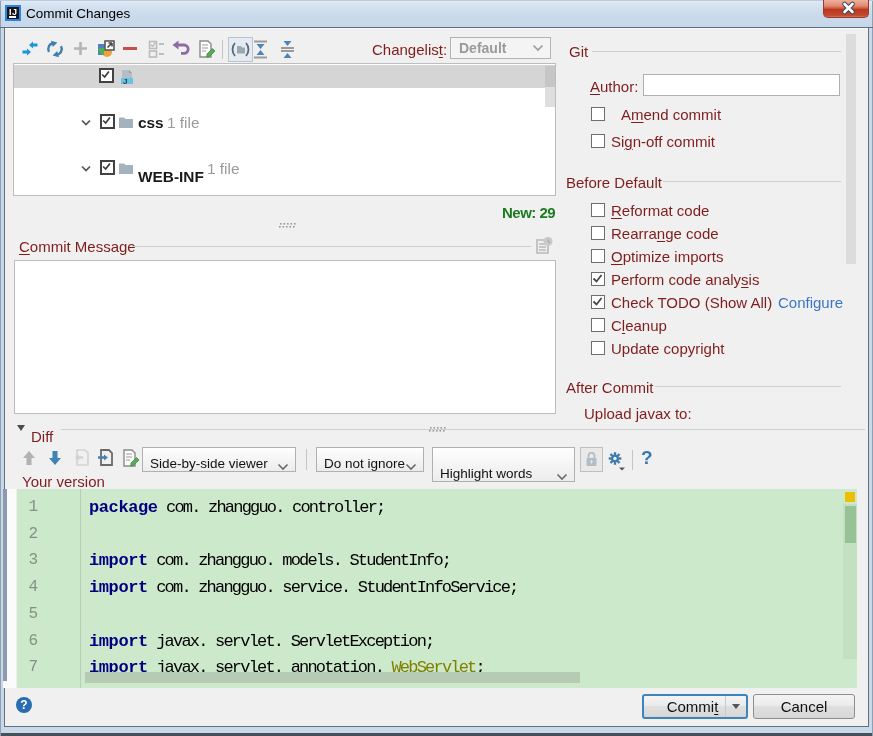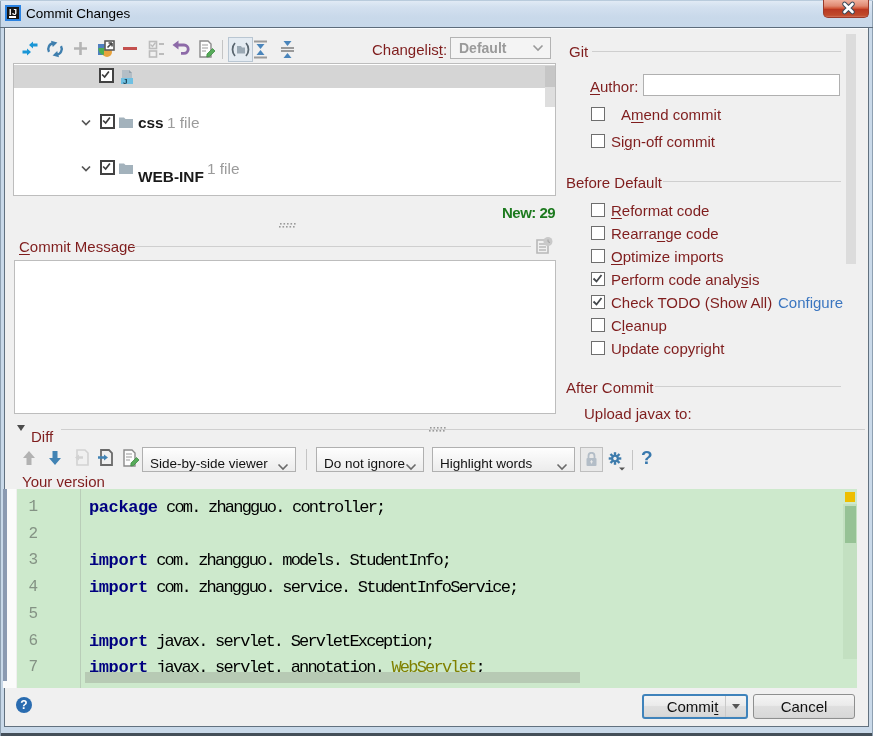--- a/index.html
+++ b/index.html
@@ -329,21 +329,21 @@
       <path d="M9 14 L14.5 8.5 L17 11 L11.5 16.5 L8.8 17 Z" fill="#57ab5a" stroke="#3e8e41" stroke-width="0.8"></path>
     </svg>
   </div>
   <div class="abs ddbtn" style="left:142px;top:447px;width:154px;height:25px;">Side-by-side viewer<svg style="margin-left:auto;margin-right:6px;flex:none;" width="12" height="8" viewBox="0 0 12 8">
       <path d="M1.5 1.5 L6 6 L10.5 1.5" stroke="#6a6a6a" fill="none" stroke-width="1.6"></path>
     </svg></div>
   <div class="abs" style="left:306px;top:449px;width:1px;height:21px;background:#c4c4c4;"></div>
   <div class="abs ddbtn" style="left:316px;top:447px;width:108px;height:25px;">Do not ignore<svg style="margin-left:auto;margin-right:6px;flex:none;" width="12" height="8" viewBox="0 0 12 8">
       <path d="M1.5 1.5 L6 6 L10.5 1.5" stroke="#6a6a6a" fill="none" stroke-width="1.6"></path>
     </svg></div>
-  <div class="abs ddbtn" style="left:432px;top:447px;width:143px;height:25px;">Highlight words<svg style="margin-left:auto;margin-right:6px;flex:none;" width="12" height="8" viewBox="0 0 12 8">
+  <div class="abs ddbtn" style="left:432px;top:447px;width:143px;height:35px;">Highlight words<svg style="margin-left:auto;margin-right:6px;flex:none;" width="12" height="8" viewBox="0 0 12 8">
       <path d="M1.5 1.5 L6 6 L10.5 1.5" stroke="#6a6a6a" fill="none" stroke-width="1.6"></path>
     </svg></div>
   <div class="abs" style="left:580px;top:447px;width:23px;height:25px;border:1px solid #bfbfbf;background:#e9e9e9;box-sizing:border-box;"></div>
   <svg class="abs" id="lockicon" style="left:585px;top:452px;" width="13" height="15" viewBox="0 0 13 15">
     <path d="M3.5 6 L3.5 4 A3 3.2 0 0 1 9.5 4 L9.5 6" fill="none" stroke="#b3bdc7" stroke-width="1.8"></path>
     <rect x="1.5" y="6" width="10" height="8" rx="1" fill="#b3bdc7"></rect>
     <path d="M6.5 8.2 L6.5 11.5 M5.2 9.8 L7.8 9.8" stroke="#e9e9e9" stroke-width="1.1"></path>
   </svg>
   <svg class="abs" id="gearicon" style="left:607px;top:451px;" width="19" height="20" viewBox="0 0 19 20">
     <g fill="#3e7cac">

